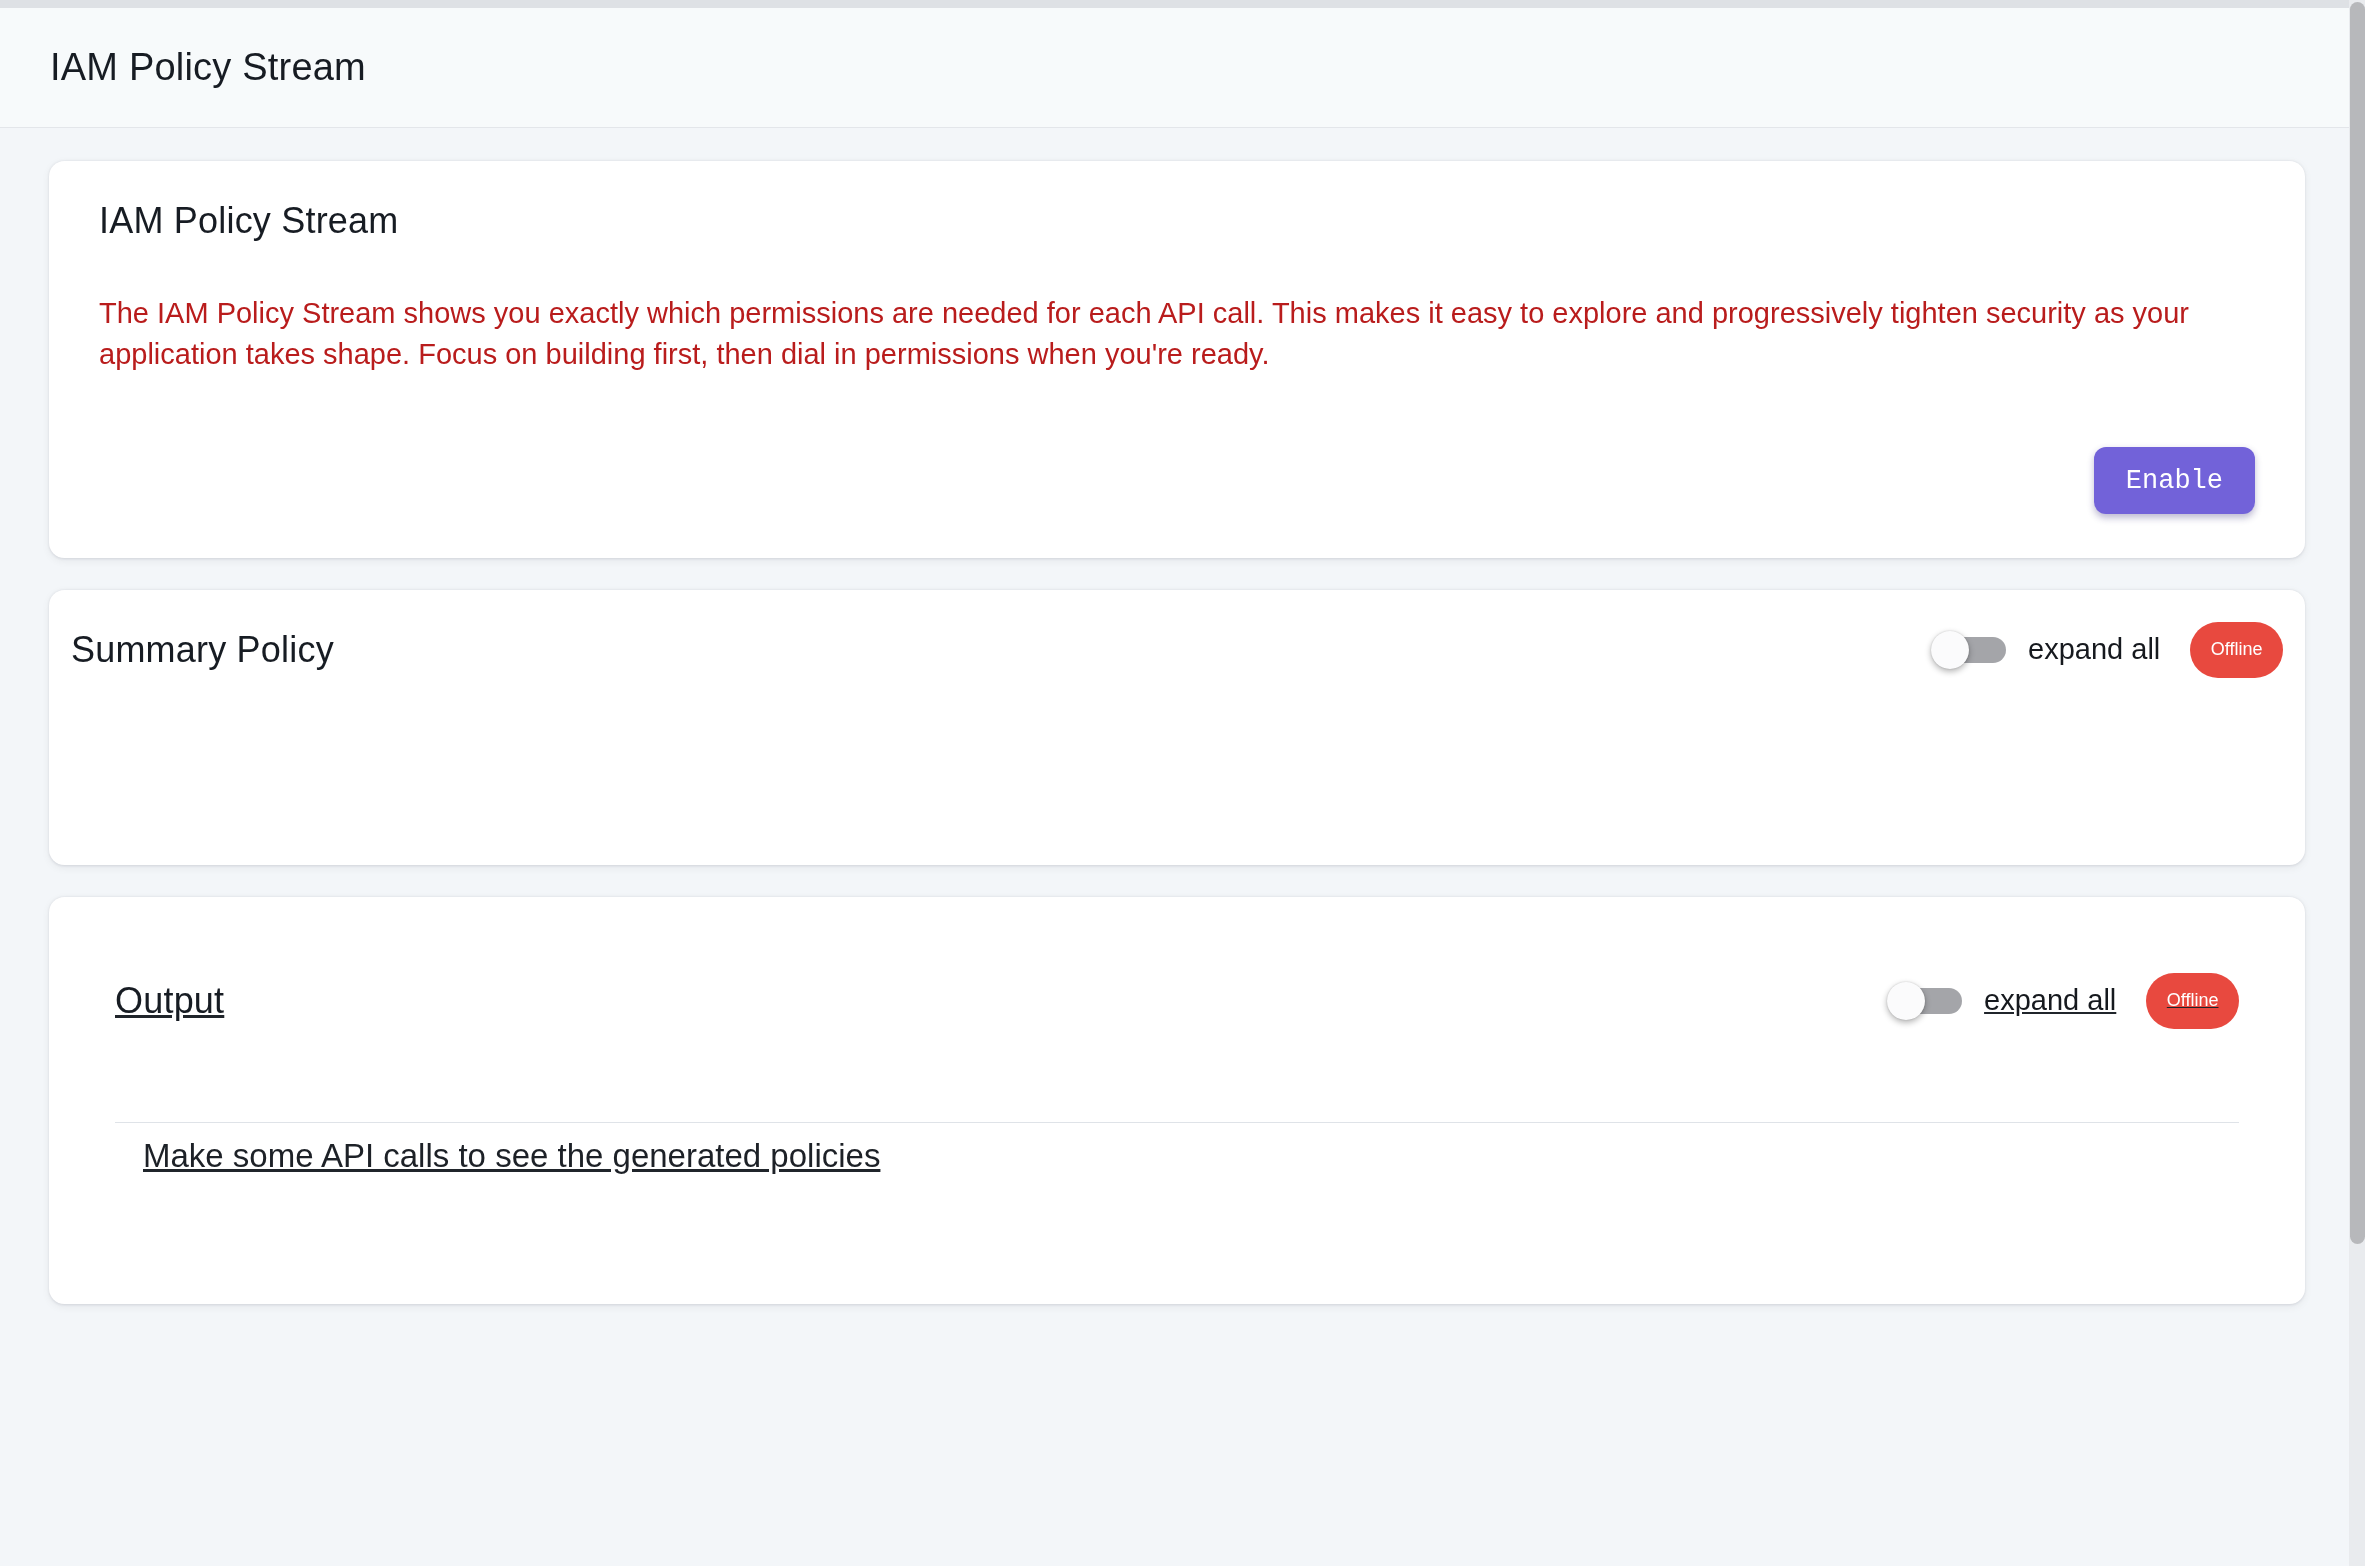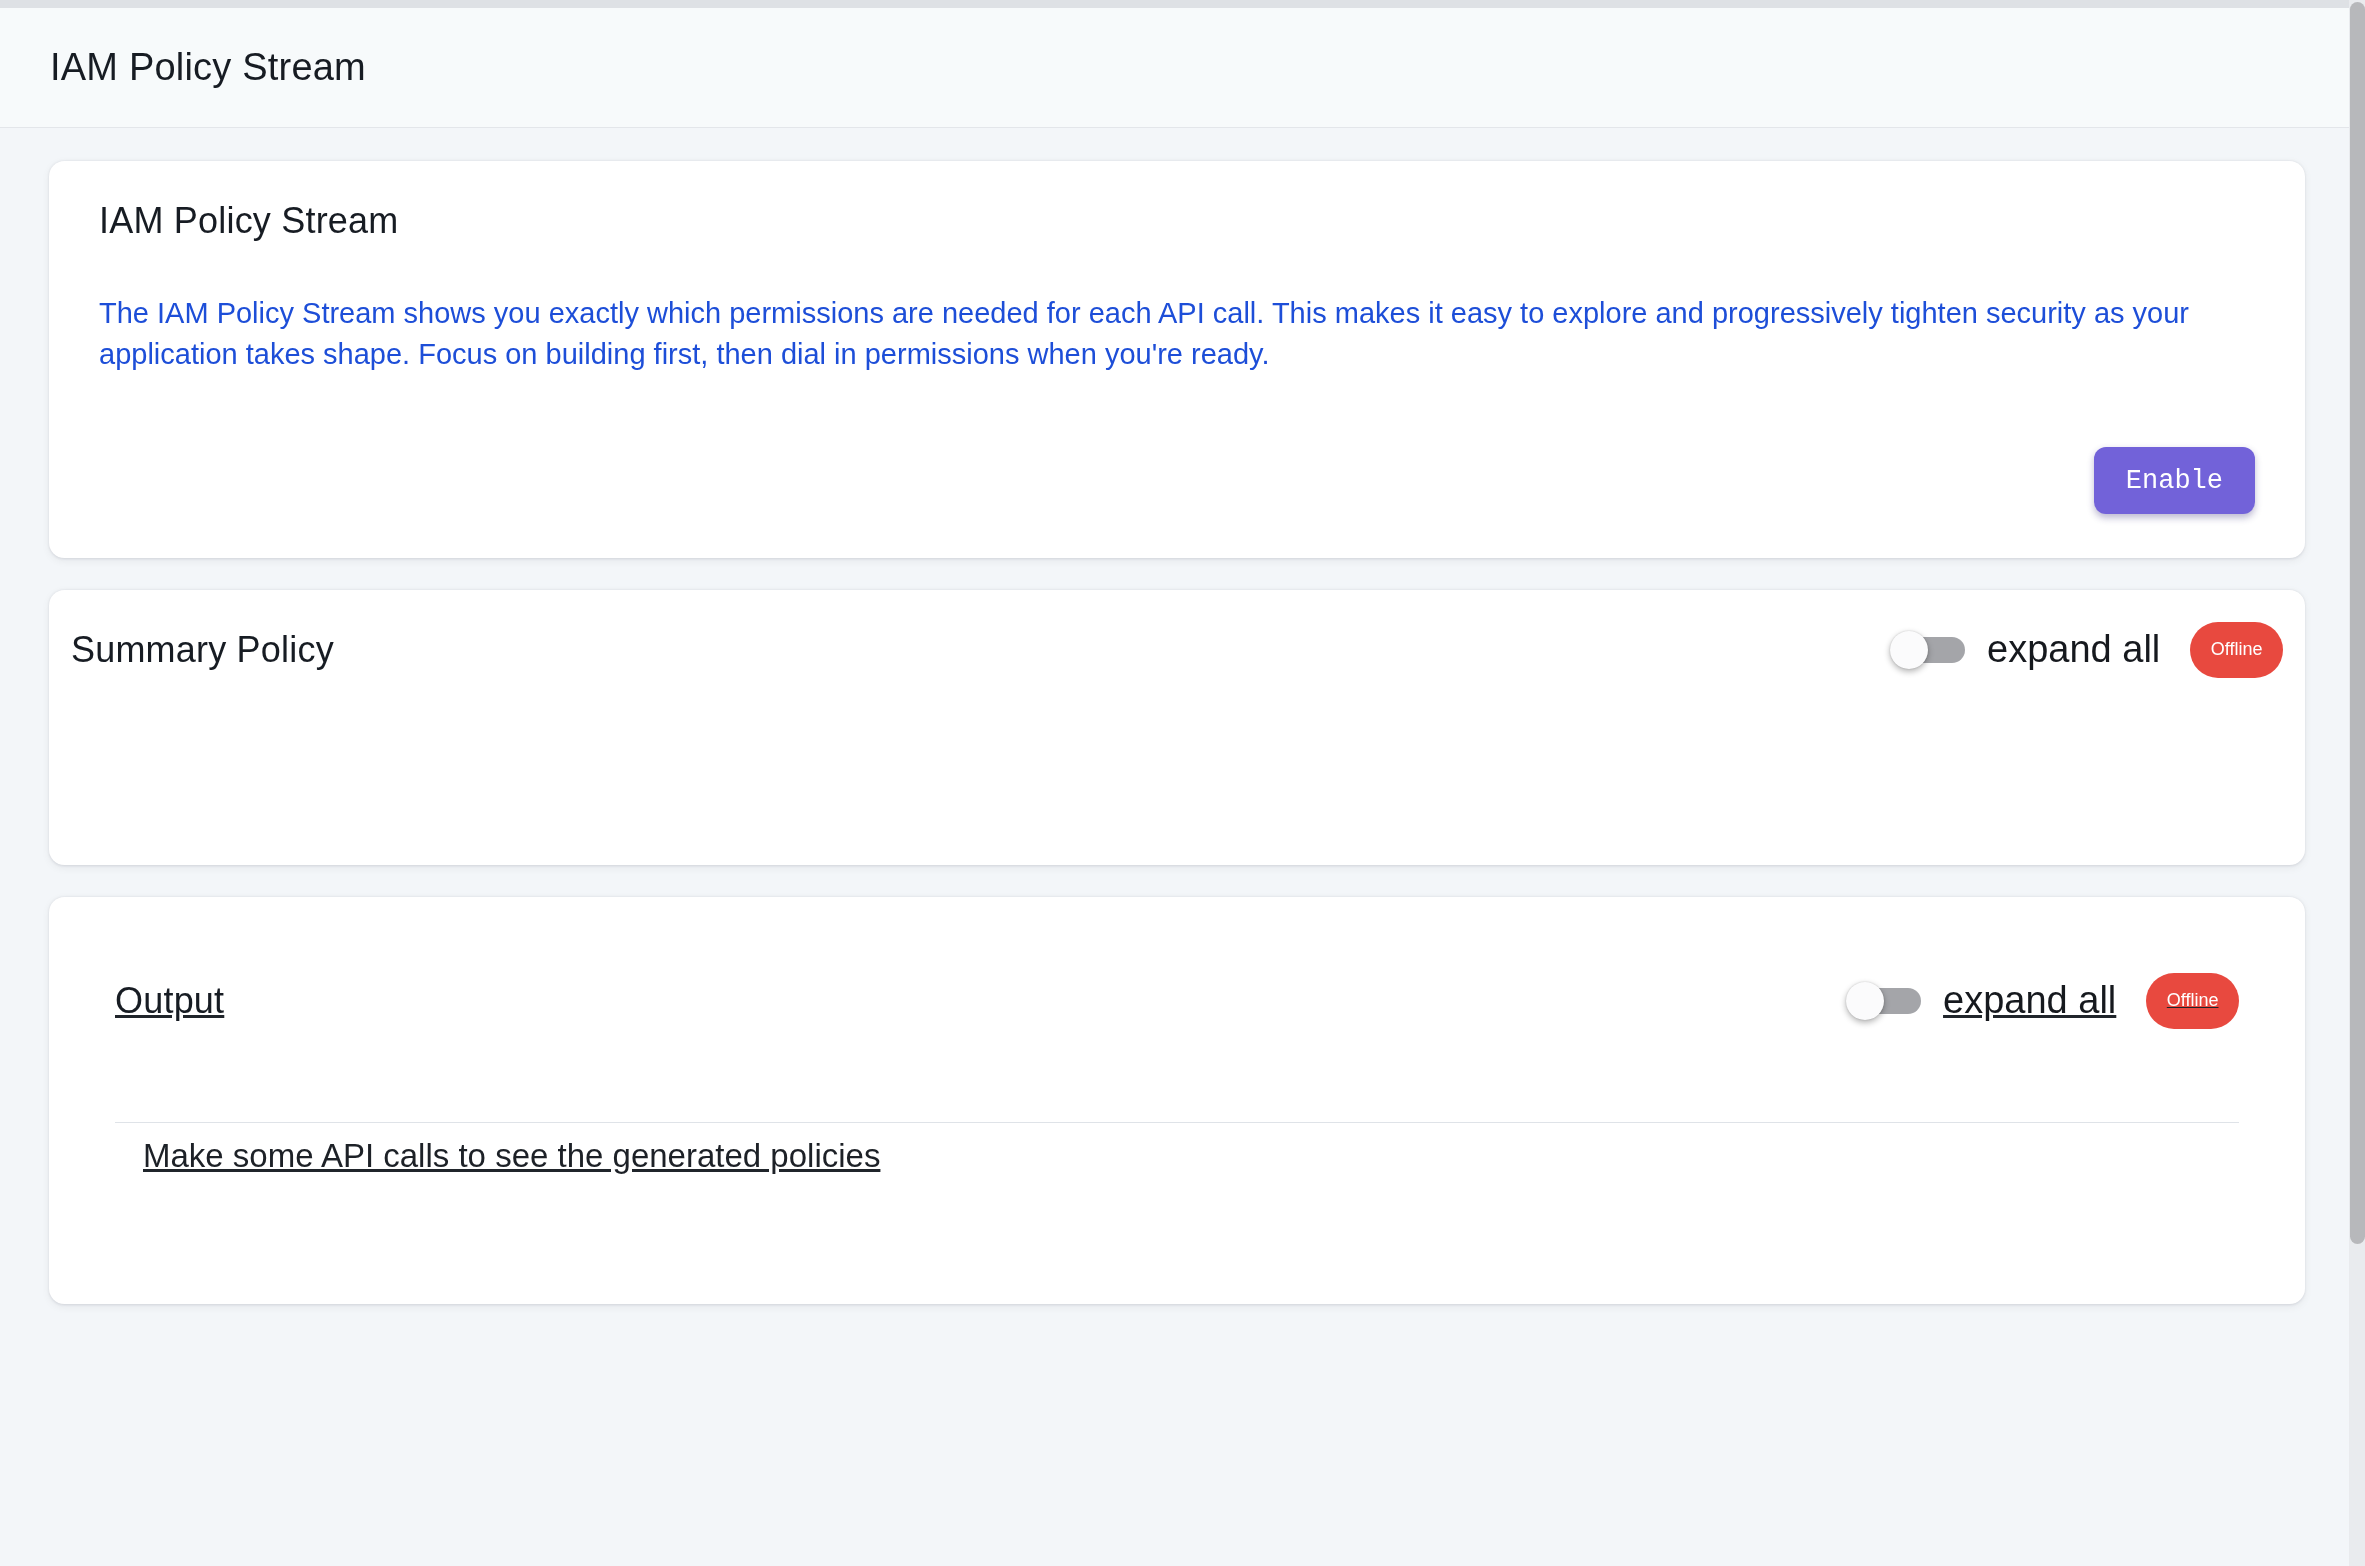--- a/index.html
+++ b/index.html
@@ -38,21 +38,21 @@
     border-radius: 15.4px;
     box-shadow: 0 0.9px 2.6px rgba(16,24,40,0.10), 0 2.6px 8.5px rgba(16,24,40,0.06);
     margin-bottom: 32px;
   }
 
   
   .card-intro { height: 397px; padding: 39px 50px 32px 50px; }
   .card h2 { font-size: 36px; font-weight: 400; color: #171c23; letter-spacing: 0.2px; }
   .card-intro p {
     margin-top: 51px;
-    font-size: 29px; line-height: 41px; color: #1d4ed8;
+    font-size: 29px; line-height: 41px; color: #b91c1c;
     max-width: 2123px;
   }
   .btn-row { display: flex; justify-content: flex-end; margin-top: 72px; }
   .enable-btn {
     height: 67px; min-width: 148px; padding: 0 32px;
     background: #7262d9; color: #ffffff;
     font-family: Liberation Mono, monospace;
     font-size: 27px; border: none; border-radius: 12px;
     box-shadow: 0 3.4px 7.7px rgba(40,30,110,0.30);
     cursor: pointer;
@@ -73,21 +73,21 @@
     cursor: pointer; flex: none;
   }
   .switch .knob {
     position: absolute; left: -1.7px; top: 50%; transform: translateY(-50%);
     width: 38px; height: 38px; border-radius: 50%;
     background: #fbfbfc;
     box-shadow: 0 2.6px 6px rgba(0,0,0,0.30), 0 0 1.7px rgba(0,0,0,0.18);
   }
   .expand-label {
     margin-left: 22px;
-    font-size: 38px; color: #16191e; cursor: pointer; white-space: nowrap;
+    font-size: 29px; color: #16191e; cursor: pointer; white-space: nowrap;
   }
   .status-pill {
     margin-left: 30px;
     height: 56px; padding: 0 20.5px; border-radius: 28px;
     background: #e8493f; color: #ffffff; font-size: 18px;
     display: inline-flex; align-items: center; justify-content: center;
     white-space: nowrap;
   }
 
   

